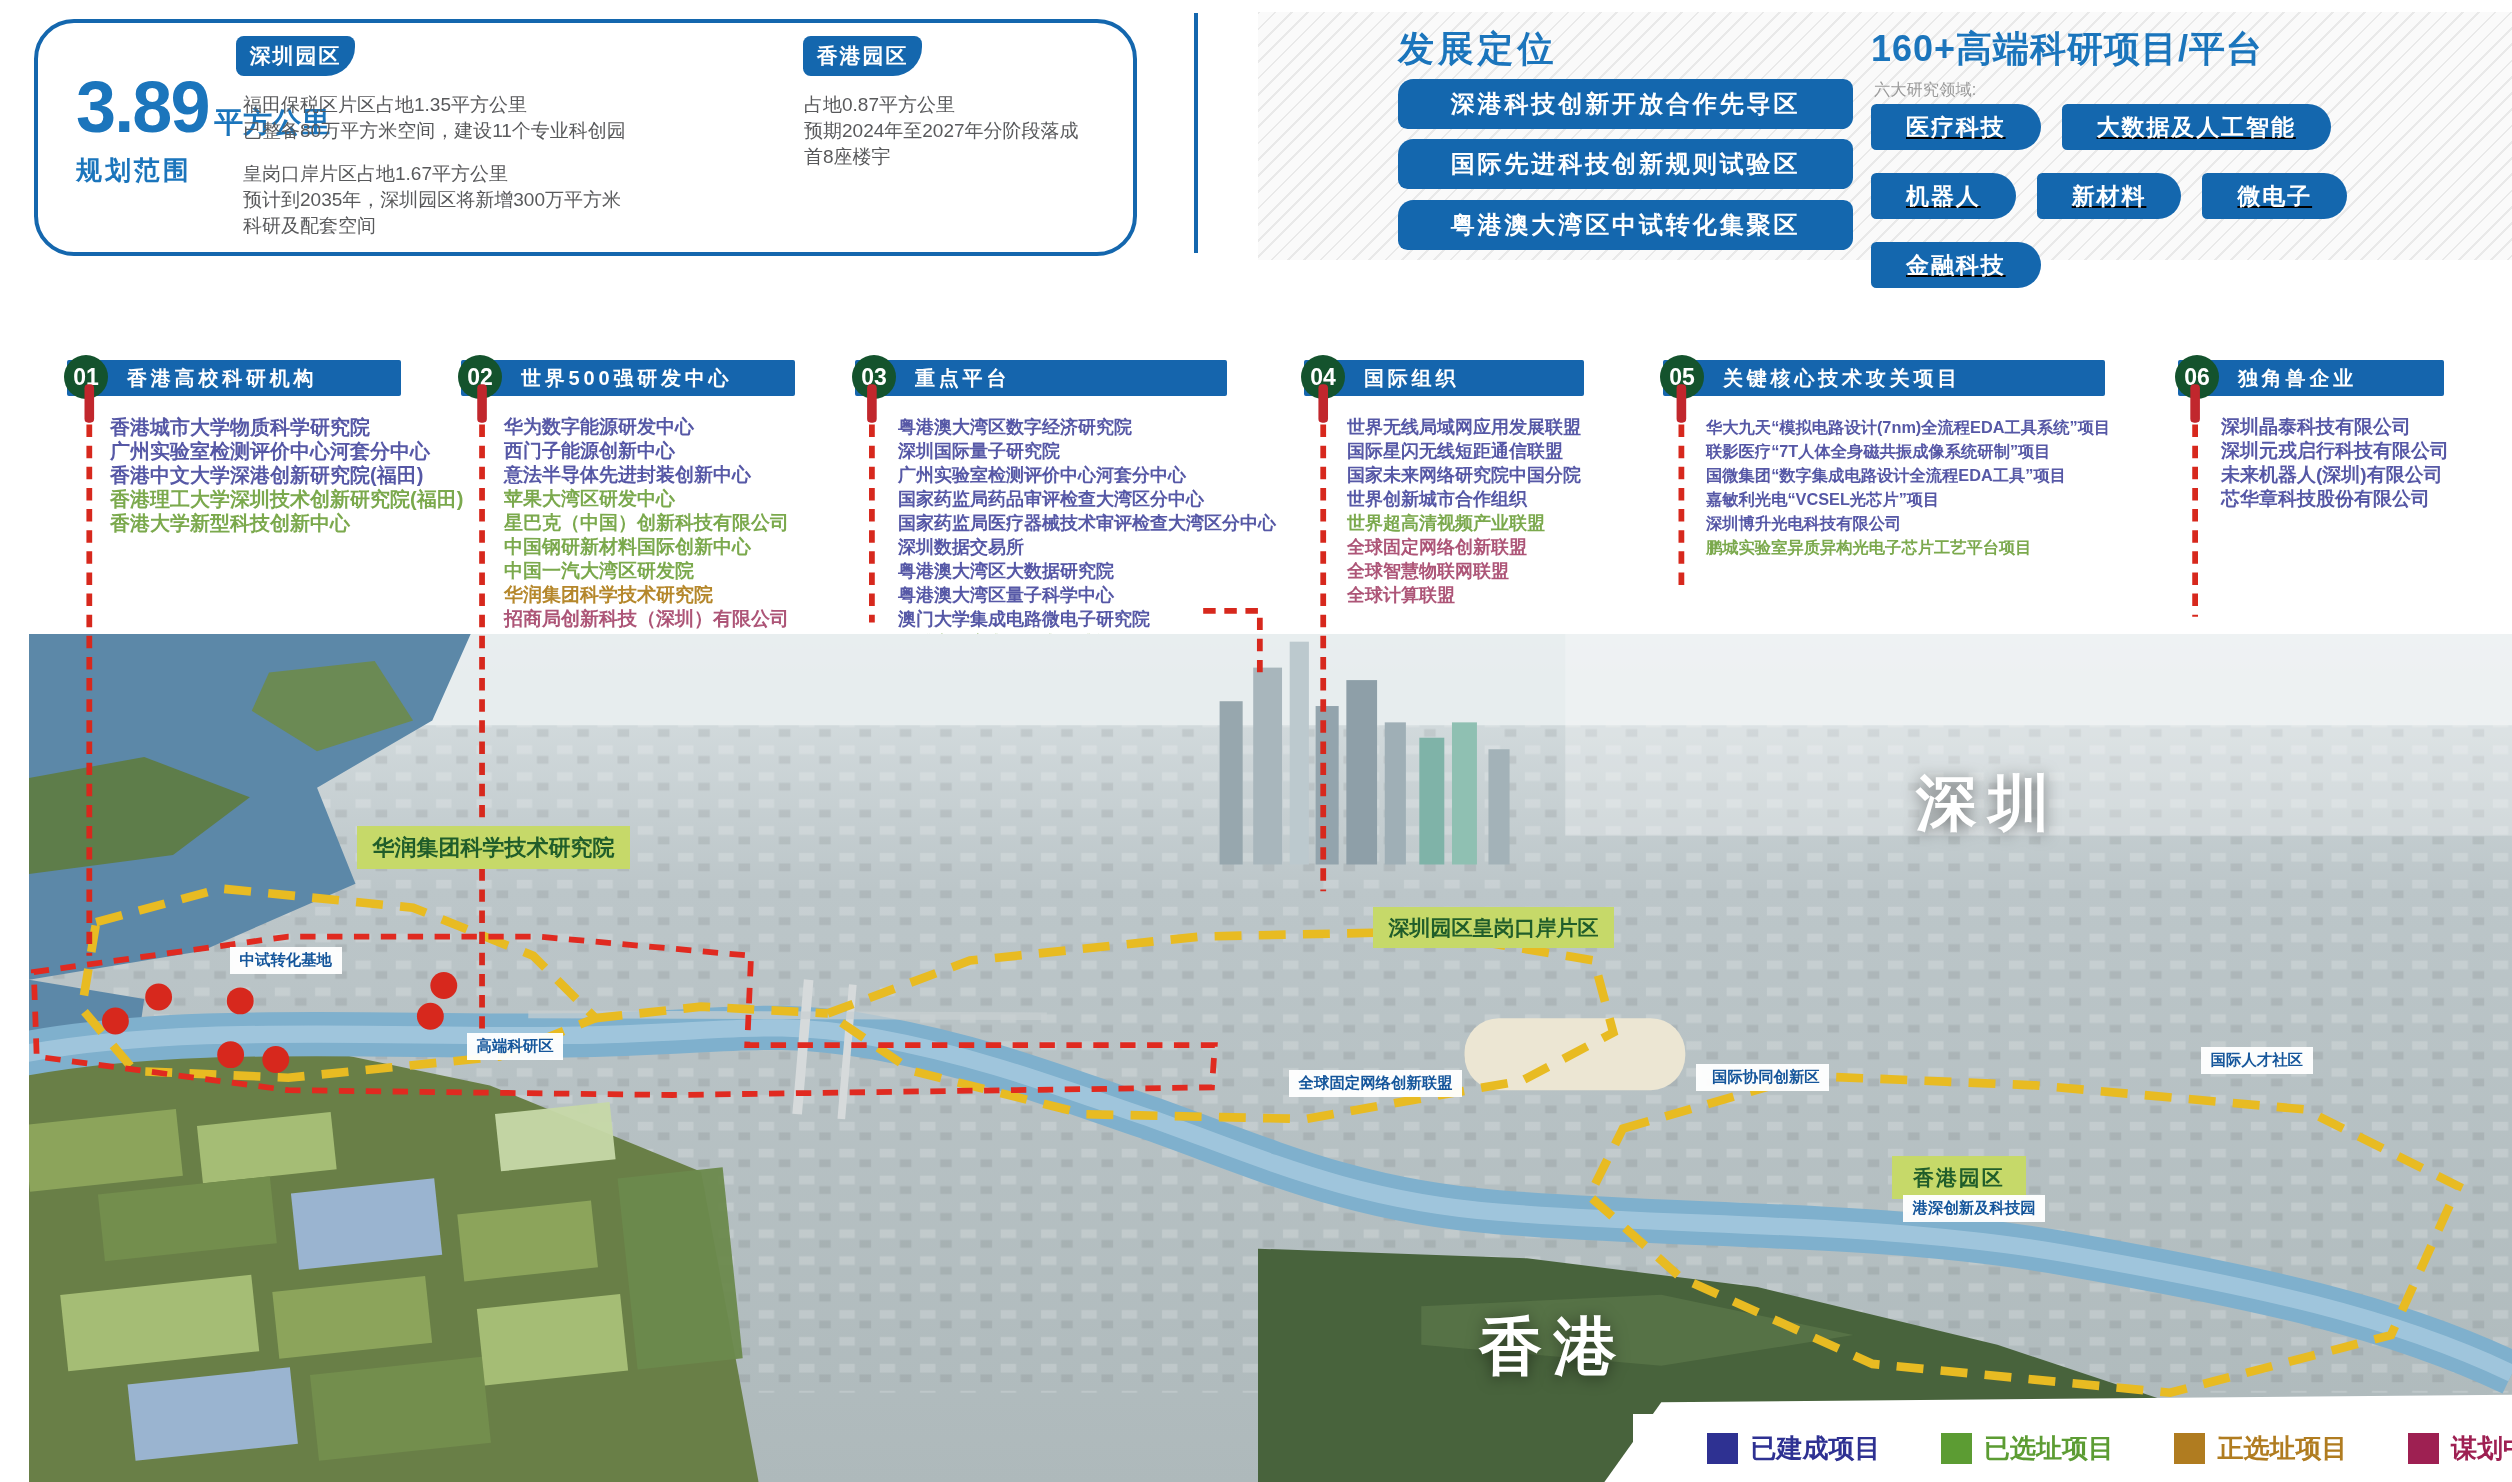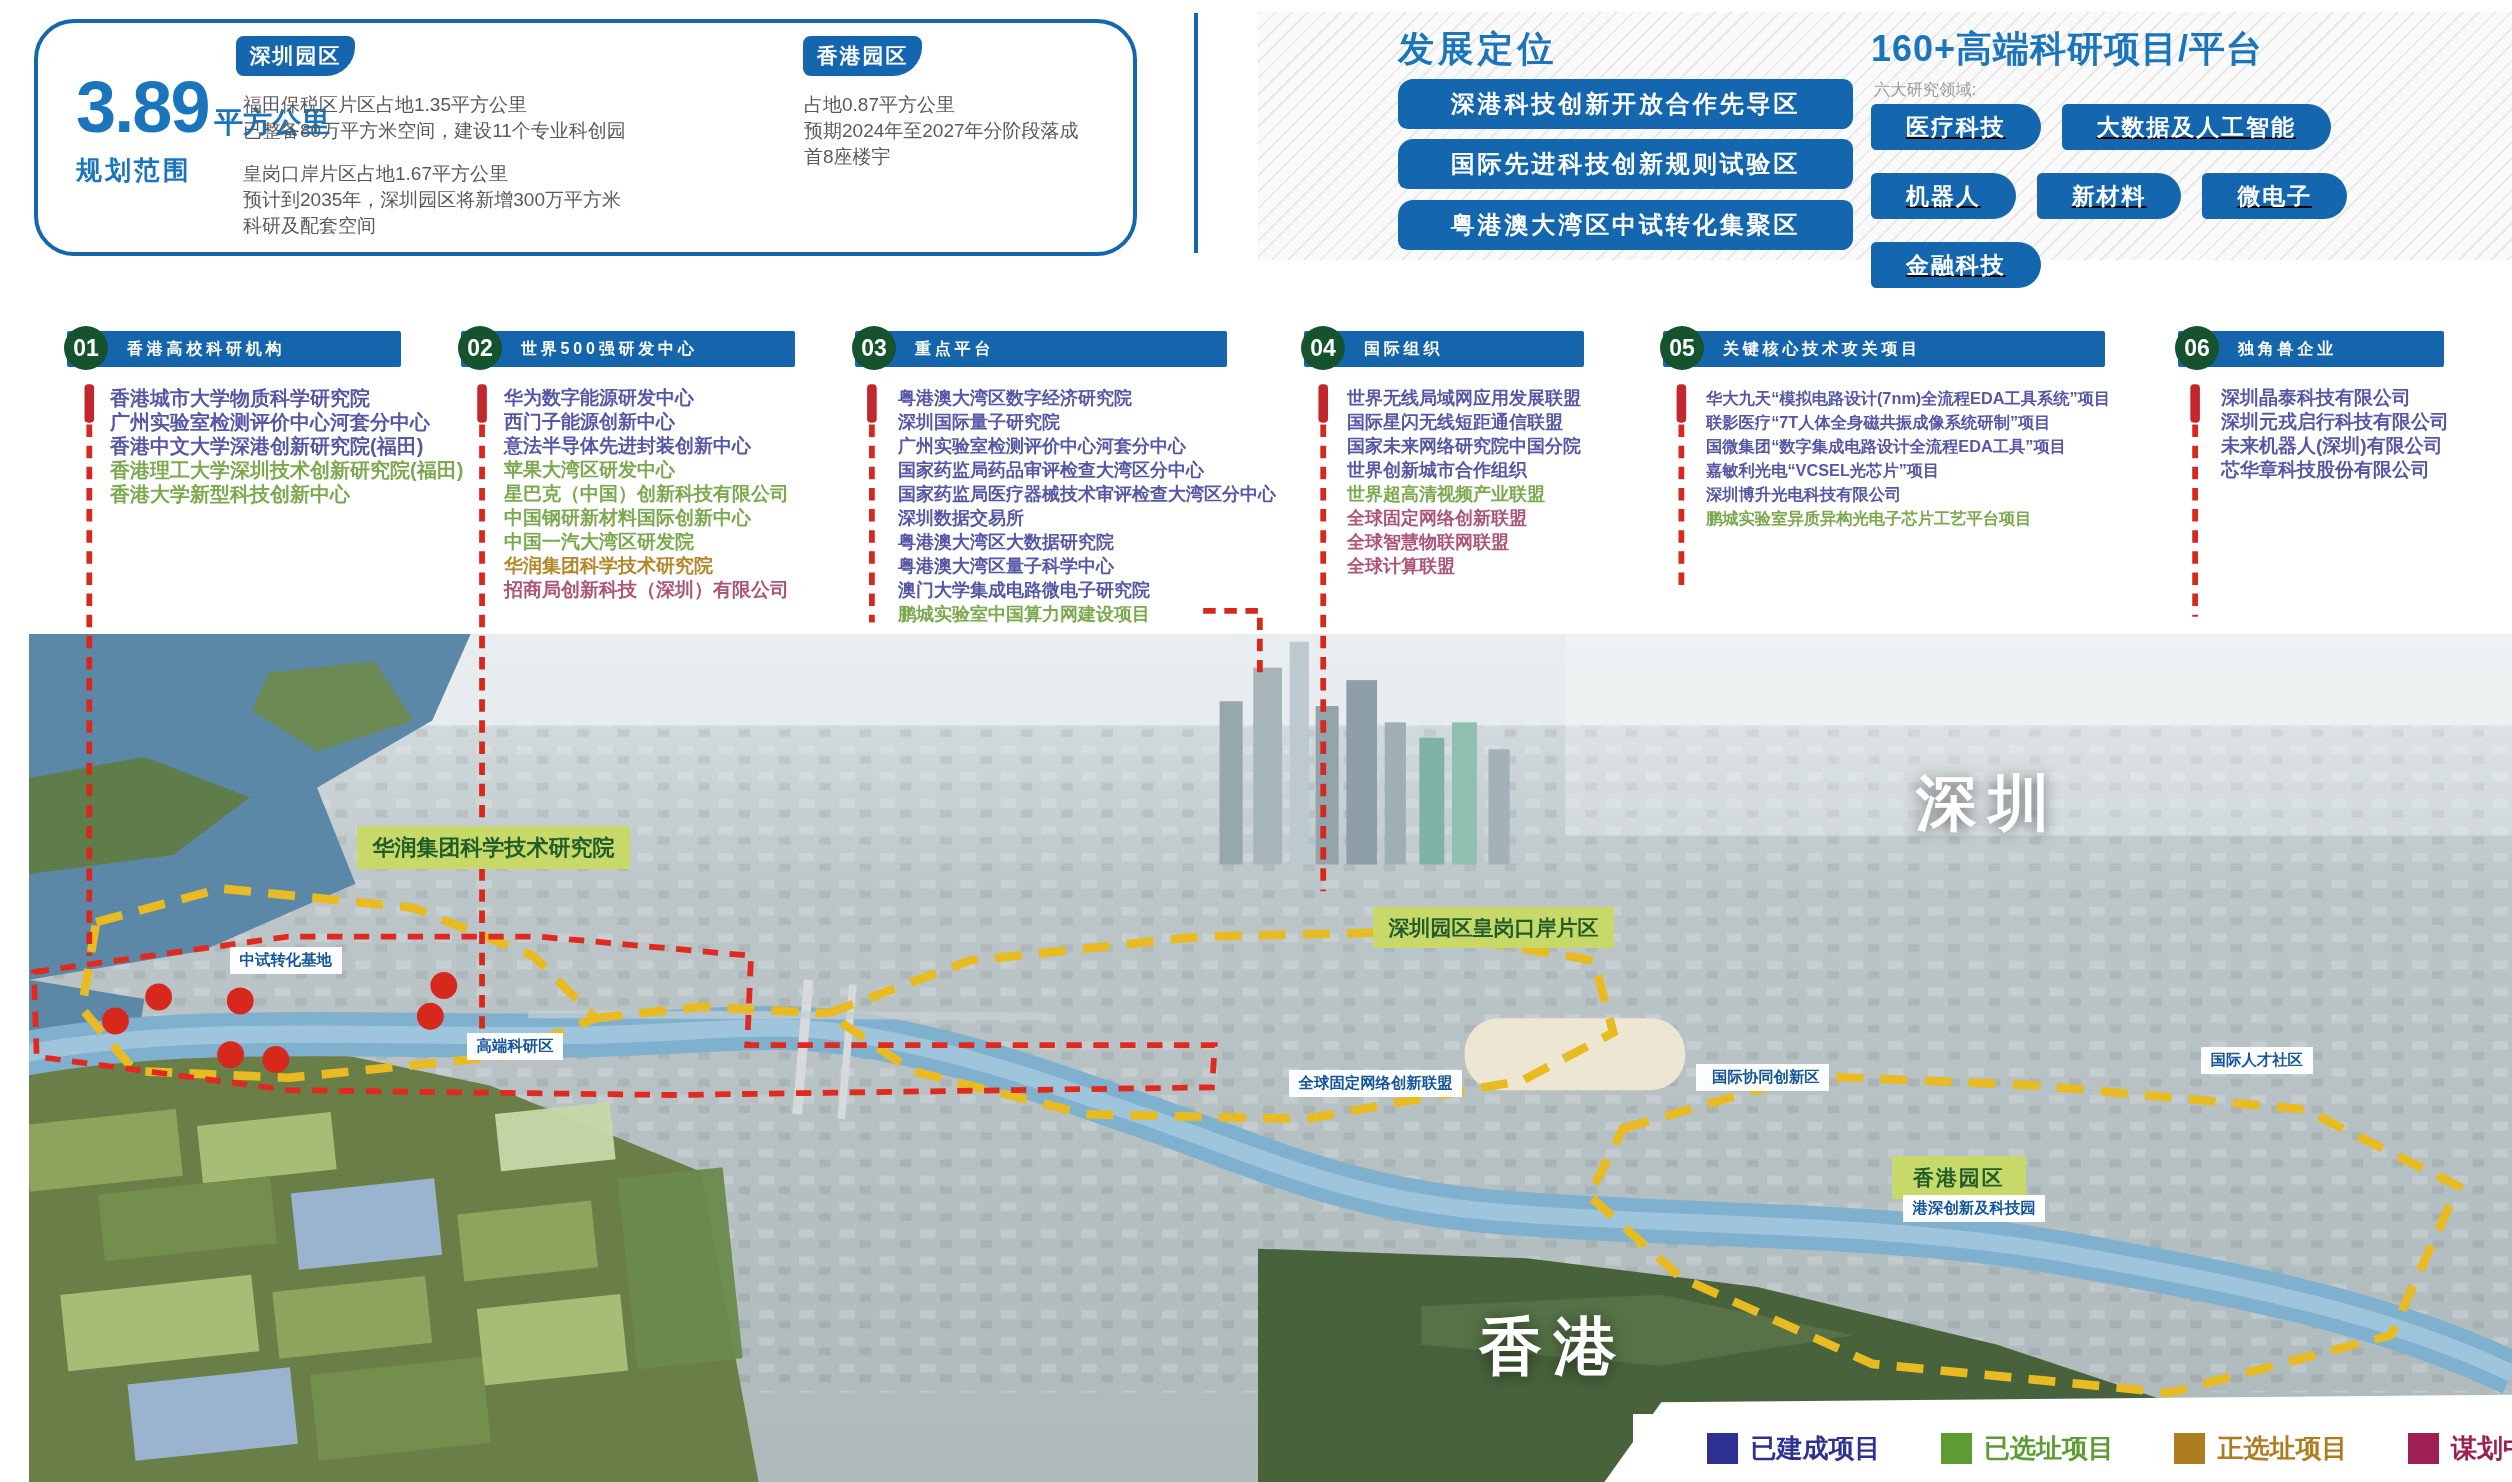--- a/index.html
+++ b/index.html
@@ -34,21 +34,21 @@
   .proj-sub{position:absolute;left:616px;top:67px;font-size:16.3px;color:#9a9a9a;}
   .tags{position:absolute;left:613px;top:92px;width:615px;display:flex;flex-wrap:wrap;gap:23px 21px;text-decoration:underline;}
   .tag{height:46px;line-height:46px;padding:0 35px;background:#1467AE;color:#fff;font-size:23px;font-weight:bold;
        border-radius:5.8px 25px 25px 5.8px;letter-spacing:1.9px;}
 
   
   .col{position:absolute;top:331px;}
   .col-head{position:relative;height:36px;background:#1565AD;border-radius:1.9px;}
   .badge{position:absolute;left:-2.9px;top:-4.8px;width:44px;height:44px;border-radius:50%;background:#14532d;
        color:#fff;font-size:23px;font-weight:bold;text-align:center;line-height:44px;}
-  .col-title{padding-left:60px;color:#fff;font-size:16px;font-weight:bold;line-height:36px;letter-spacing:3.8px;white-space:nowrap;}
+  .col-title{padding-left:60px;color:#fff;font-size:20px;font-weight:bold;line-height:36px;letter-spacing:3.8px;white-space:nowrap;margin-top:29px;}
   .col-list{margin:0;padding:19px 0 0 43px;list-style:none;}
   .col-item{line-height:24px;white-space:nowrap;font-weight:bold;}
   .f21 .col-item{font-size:20px;} .f20 .col-item{font-size:19px;} .f19 .col-item{font-size:18px;} .f17 .col-item{font-size:16.3px;}
   .st-built{color:#5658A6;} .st-sited{color:#7BA94D;} .st-siting{color:#B5872B;} .st-planned{color:#AD5577;}
 
   
   .map{position:absolute;left:29px;top:634px;width:2483px;height:849px;z-index:1;}
   .map svg{display:block;width:100%;height:100%;}
   .overlay{position:absolute;left:0;top:0;width:2512px;height:1483px;z-index:3;pointer-events:none;}
   .area-lab{position:absolute;background:#C6D969;color:#205D2A;font-weight:bold;z-index:6;white-space:nowrap;}

